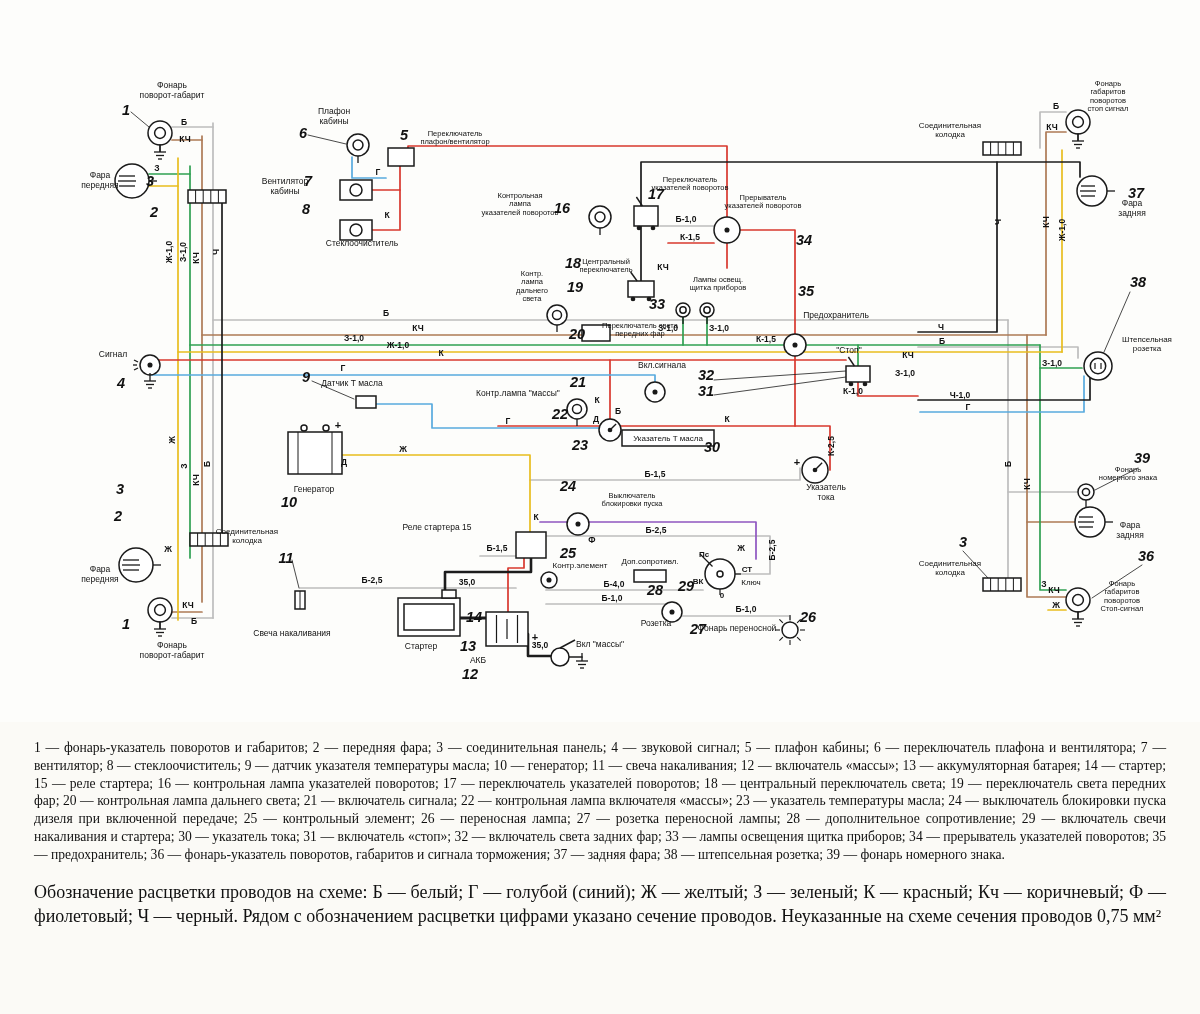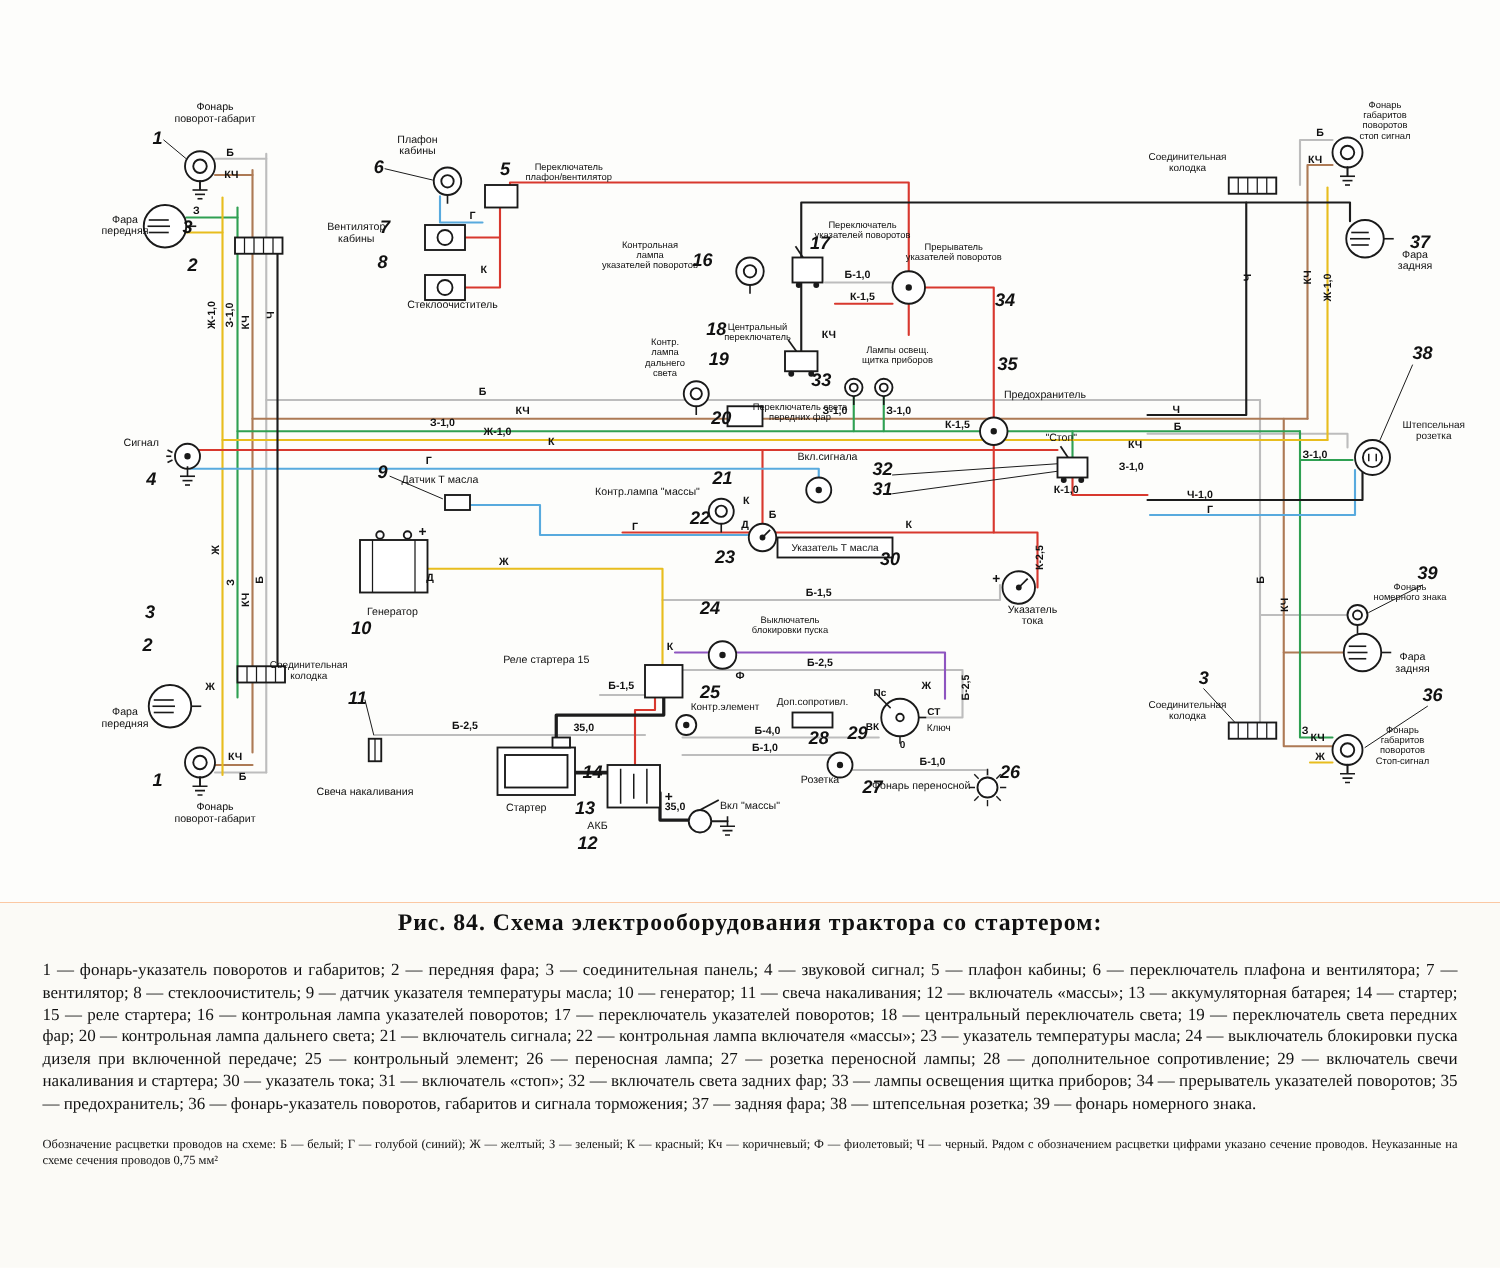--- a/index.html
+++ b/index.html
@@ -2,21 +2,21 @@
 <html><head>
 <meta charset="utf-8">
 <style>
   html,body{margin:0;padding:0;}
   body{width:1200px;height:1014px;background:#fbfaf6;overflow:hidden;font-family:"Liberation Serif",serif;color:#111;}
   .figure{position:relative;width:1200px;height:722px;background:#f97316;text-align:right;}
   svg text{font-family:"Liberation Sans",sans-serif;}
   .caption{padding:0 30px;}
   .cap-title{text-align:center;font-size:19px;font-weight:bold;letter-spacing:0.8px;margin:6px 0 9px;}
   .cap-legend{font-size:13.6px;line-height:1.31;text-align:justify;margin:17px 4px;}
-  .cap-colors{font-size:10px;line-height:1.33;text-align:justify;margin:8px 4px 0;}
+  .cap-colors{font-size:18px;line-height:1.33;text-align:justify;margin:8px 4px 0;}
 </style>
 </head>
 <body>
 
 <div class="figure">
   <svg width="1200" height="722" viewBox="0 0 1200 722">
       <rect x="0" y="0" width="1200" height="722" fill="#fdfdfb"></rect>
       <polyline points="213,123 213,618" fill="none" stroke="#bdbdbd" stroke-width="1.7" stroke-linejoin="round" stroke-linecap="round"></polyline>
       <polyline points="172,127 213,127" fill="none" stroke="#bdbdbd" stroke-width="1.7" stroke-linejoin="round" stroke-linecap="round"></polyline>
       <polyline points="213,320 1008,320" fill="none" stroke="#bdbdbd" stroke-width="1.7" stroke-linejoin="round" stroke-linecap="round"></polyline>
@@ -528,16 +528,15 @@
       <text x="470" y="679" font-size="14.5" font-style="italic" font-weight="bold" text-anchor="middle" fill="#111" font-family="&quot;Liberation Serif&quot;,serif">12</text>
       <text x="1136" y="198" font-size="14.5" font-style="italic" font-weight="bold" text-anchor="middle" fill="#111" font-family="&quot;Liberation Serif&quot;,serif">37</text>
       <text x="1138" y="287" font-size="14.5" font-style="italic" font-weight="bold" text-anchor="middle" fill="#111" font-family="&quot;Liberation Serif&quot;,serif">38</text>
       <text x="1142" y="463" font-size="14.5" font-style="italic" font-weight="bold" text-anchor="middle" fill="#111" font-family="&quot;Liberation Serif&quot;,serif">39</text>
       <text x="1146" y="561" font-size="14.5" font-style="italic" font-weight="bold" text-anchor="middle" fill="#111" font-family="&quot;Liberation Serif&quot;,serif">36</text>
       <text x="963" y="547" font-size="14.5" font-style="italic" font-weight="bold" text-anchor="middle" fill="#111" font-family="&quot;Liberation Serif&quot;,serif">3</text>
     </svg>
 </div>
 
 <div class="caption">
-  <div class="cap-title">Рис. 84. Схема электрооборудования трактора со стартером:</div>
   <p class="cap-legend">1 — фонарь-указатель поворотов и габаритов; 2 — передняя фара; 3 — соединительная панель; 4 — звуковой сигнал; 5 — плафон кабины; 6 — переключатель плафона и вентилятора; 7 — вентилятор; 8 — стеклоочиститель; 9 — датчик указателя температуры масла; 10 — генератор; 11 — свеча накаливания; 12 — включатель «массы»; 13 — аккумуляторная батарея; 14 — стартер; 15 — реле стартера; 16 — контрольная лампа указателей поворотов; 17 — переключатель указателей поворотов; 18 — центральный переключатель света; 19 — переключатель света передних фар; 20 — контрольная лампа дальнего света; 21 — включатель сигнала; 22 — контрольная лампа включателя «массы»; 23 — указатель температуры масла; 24 — выключатель блокировки пуска дизеля при включенной передаче; 25 — контрольный элемент; 26 — переносная лампа; 27 — розетка переносной лампы; 28 — дополнительное сопротивление; 29 — включатель свечи накаливания и стартера; 30 — указатель тока; 31 — включатель «стоп»; 32 — включатель света задних фар; 33 — лампы освещения щитка приборов; 34 — прерыватель указателей поворотов; 35 — предохранитель; 36 — фонарь-указатель поворотов, габаритов и сигнала торможения; 37 — задняя фара; 38 — штепсельная розетка; 39 — фонарь номерного знака.</p>
   <p class="cap-colors">Обозначение расцветки проводов на схеме: Б — белый; Г — голубой (синий); Ж — желтый; З — зеленый; К — красный; Кч — коричневый; Ф — фиолетовый; Ч — черный. Рядом с обозначением расцветки цифрами указано сечение проводов. Неуказанные на схеме сечения проводов 0,75 мм²</p>
 </div>
 
 </body></html>

